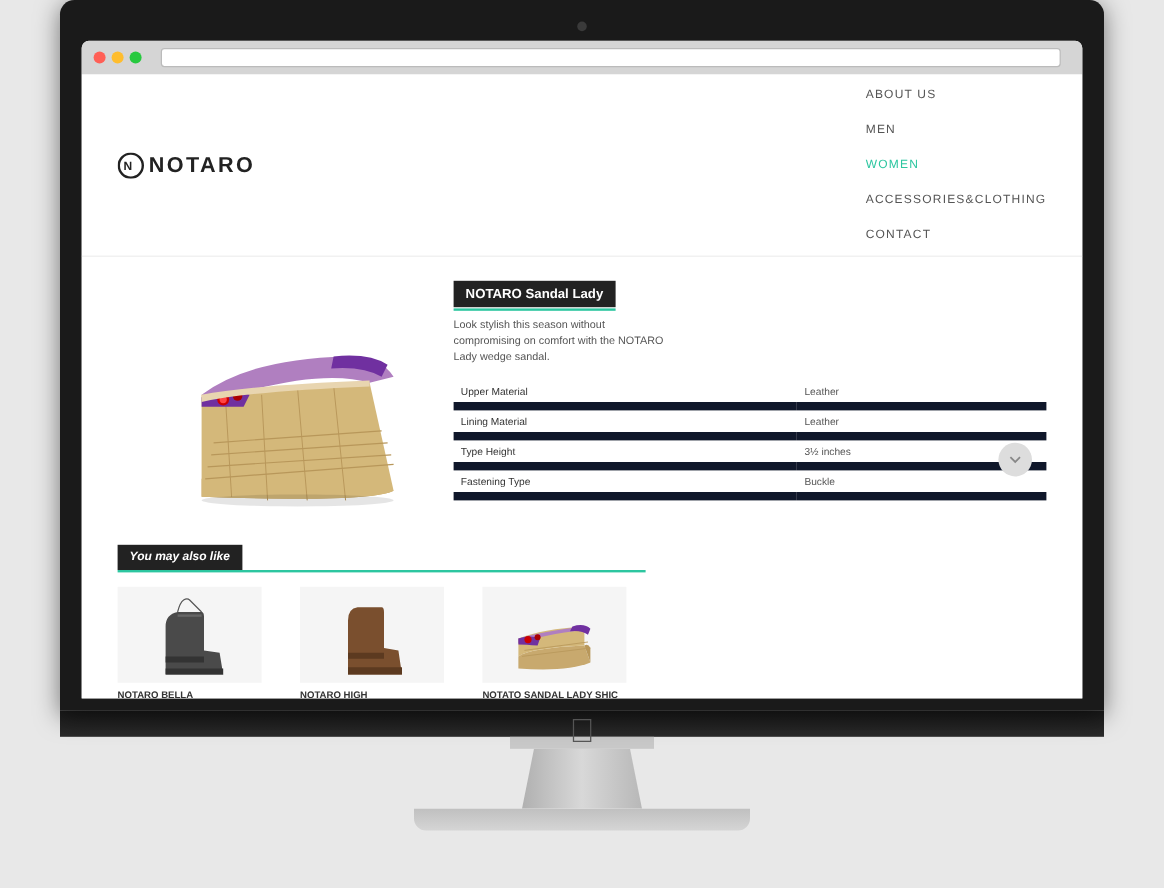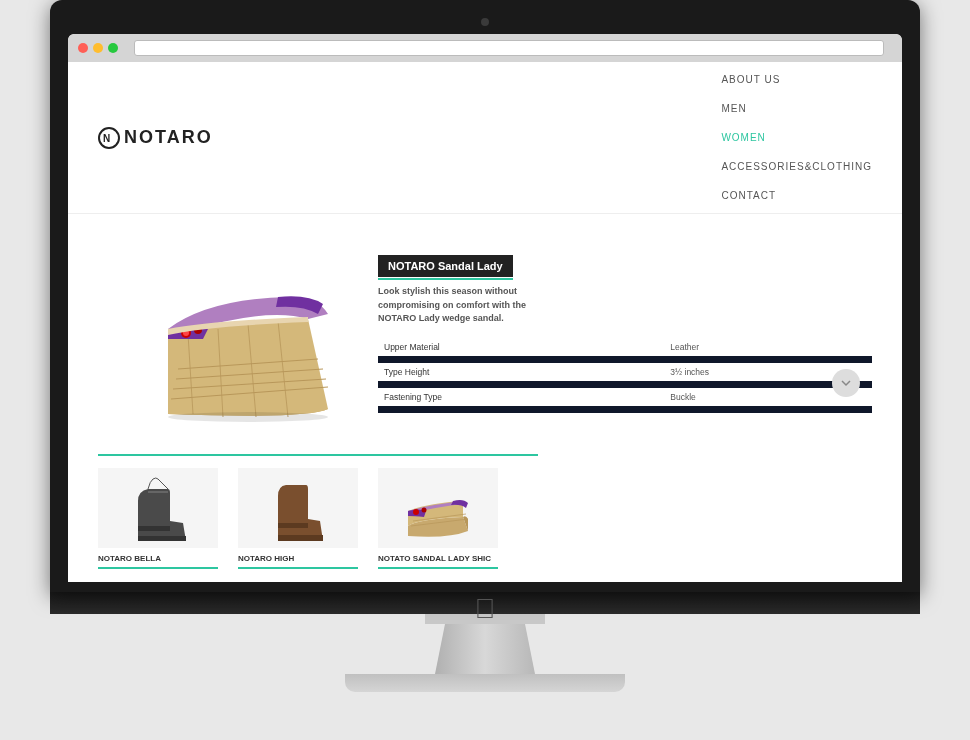--- a/index.html
+++ b/index.html
@@ -119,21 +119,20 @@
     }
 
     .nav-item.active {
       color: #2dc6a0;
     }
 
     .site-main {
       padding: 20px 30px;
       display: flex;
       gap: 20px;
-      align-items: center;
     }
 
     .product-image-section {
       width: 260px;
       position: relative;
     }
 
     .product-img-placeholder {
       width: 100%;
       height: 200px;
@@ -173,21 +172,20 @@
       height: 2px;
       background: #2dc6a0;
     }
 
     .product-description {
       font-size: 9px;
       color: #555;
       line-height: 1.5;
       margin-bottom: 12px;
       max-width: 180px;
-      font-weight: bold;
     }
 
     .product-specs {
       width: 100%;
       border-collapse: collapse;
       font-size: 8.5px;
     }
 
     .product-specs tr {
       border-bottom: 7px solid #0f172a;
@@ -220,21 +218,21 @@
 
     .section-divider {
       height: 2px;
       background: #2dc6a0;
       margin-bottom: 12px;
       width: 440px;
     }
 
     .related-products {
       display: flex;
-      gap: 20px;
+      gap: 32px;
     }
 
     .related-product {
       width: 120px;
     }
 
     .related-img {
       width: 120px;
       height: 80px;
       background: #f5f5f5;
@@ -393,33 +391,42 @@
             <br>
             <p class="product-description">Look stylish this season without compromising on comfort with the NOTARO Lady wedge sandal.</p>
 
             <table class="product-specs">
               <tbody>
                   <tr>
                 <td>Upper Material</td>
                 <td>Leather</td>
               </tr>
               <tr>
+                <td>Lining Material</td>
+                <td>Leather</td>
+              </tr>
+              <tr>
                 <td>Type Height</td>
                 <td>3½ inches</td>
               </tr>
               <tr>
                 <td>Fastening Type</td>
                 <td>Buckle</td>
               </tr>
             </tbody>
               </table>
           </div>
         </div>
 
         <div class="you-may-like-section">
+          <div style="margin-bottom:0">
+            <div class="section-title-bar">
+              <span>You may also like</span>
+            </div>
+          </div>
           <div class="section-divider"></div>
 
           <div class="related-products">
 
             <div class="related-product">
               <div class="related-img">
 
                 <svg width="80" height="75" viewBox="0 0 80 75">
                   <path d="M20,70 L20,30 Q20,20 30,18 L50,18 Q52,18 52,22 L52,50 L65,52 L68,70 Z" fill="#4a4a4a"></path>
                   <path d="M20,55 L52,55 L52,60 L20,60 Z" fill="#333"></path>

